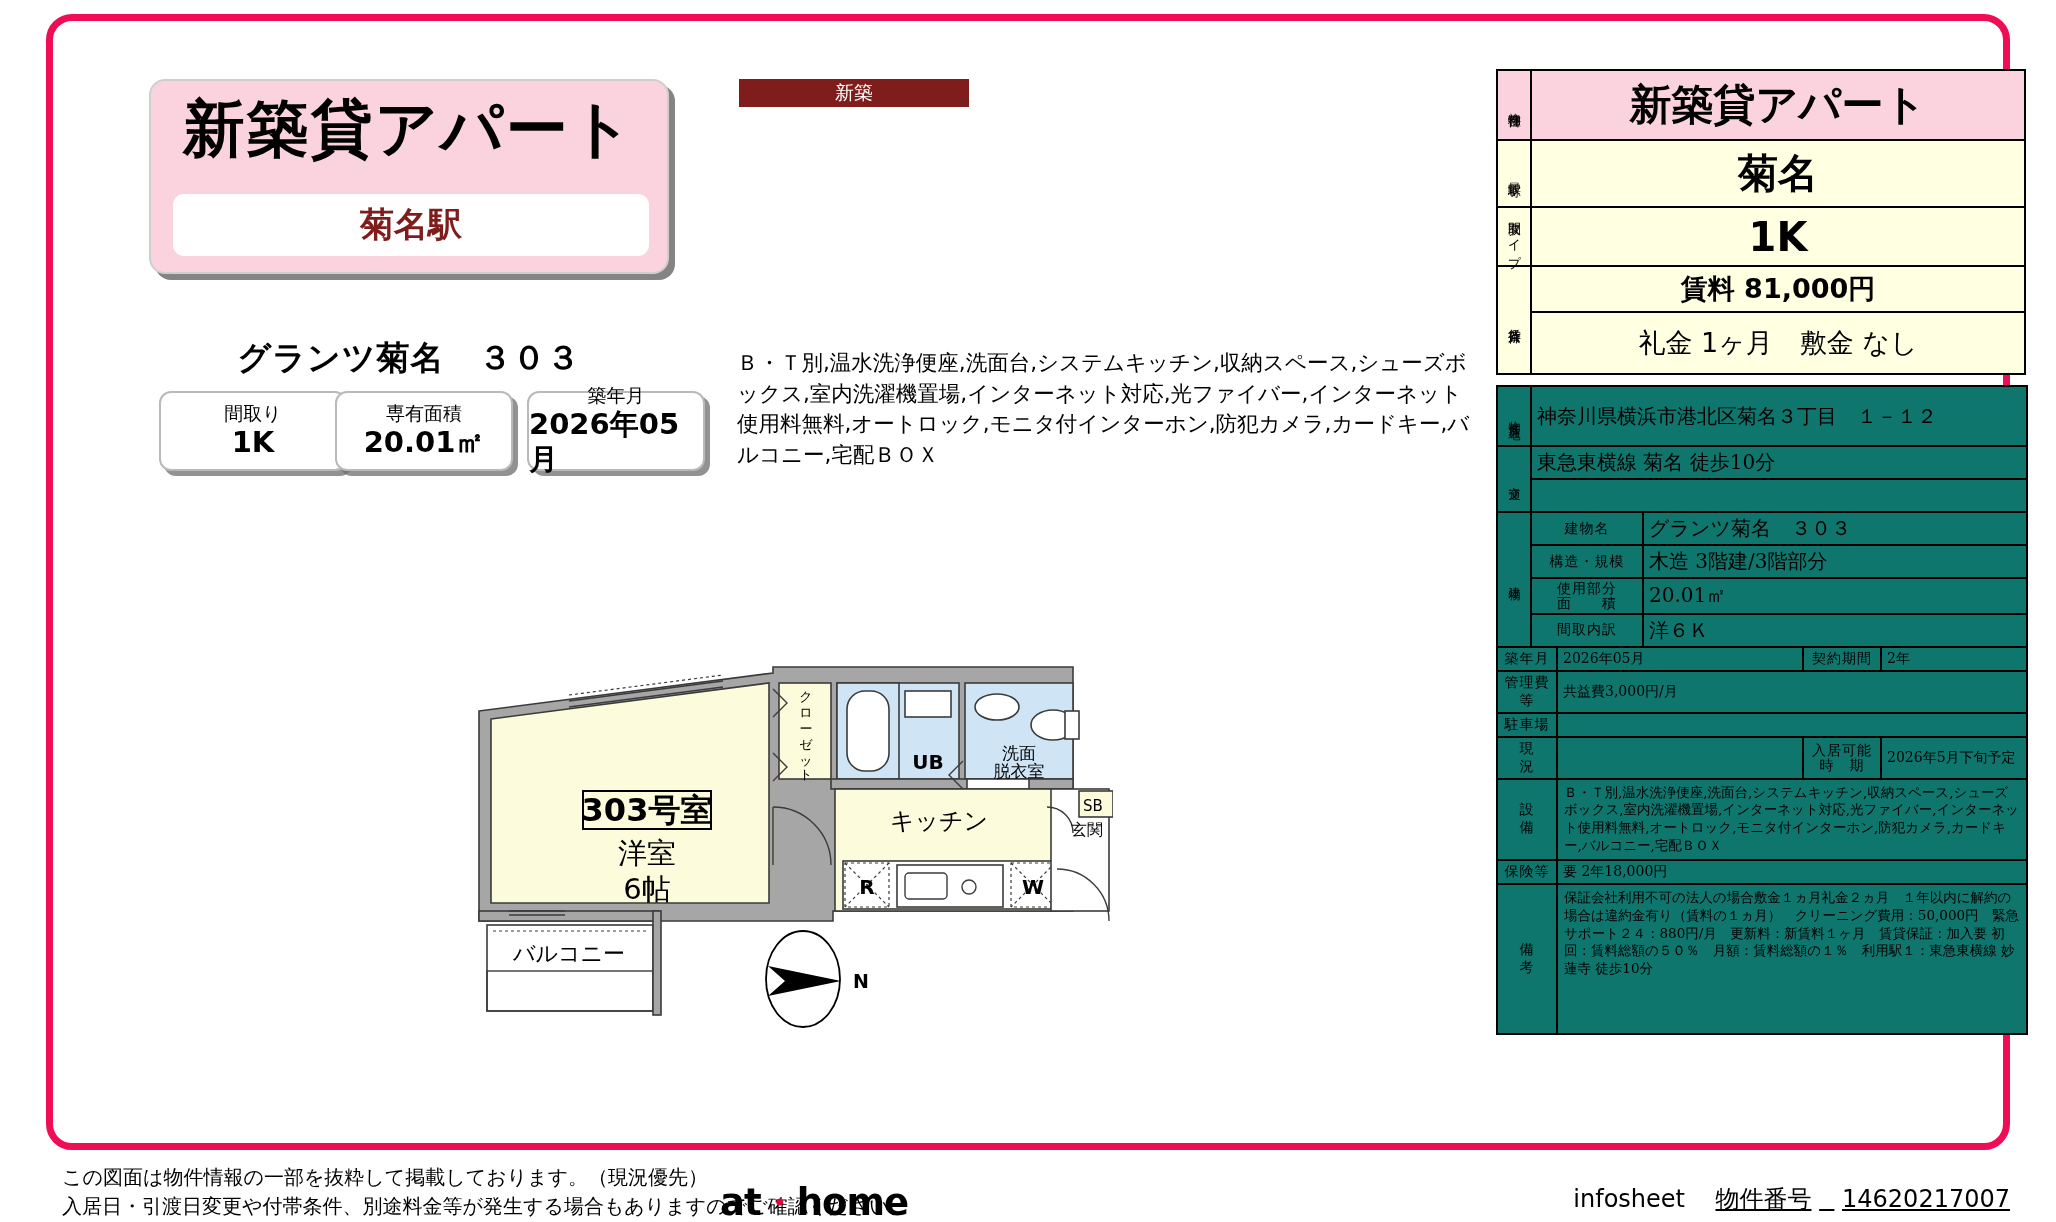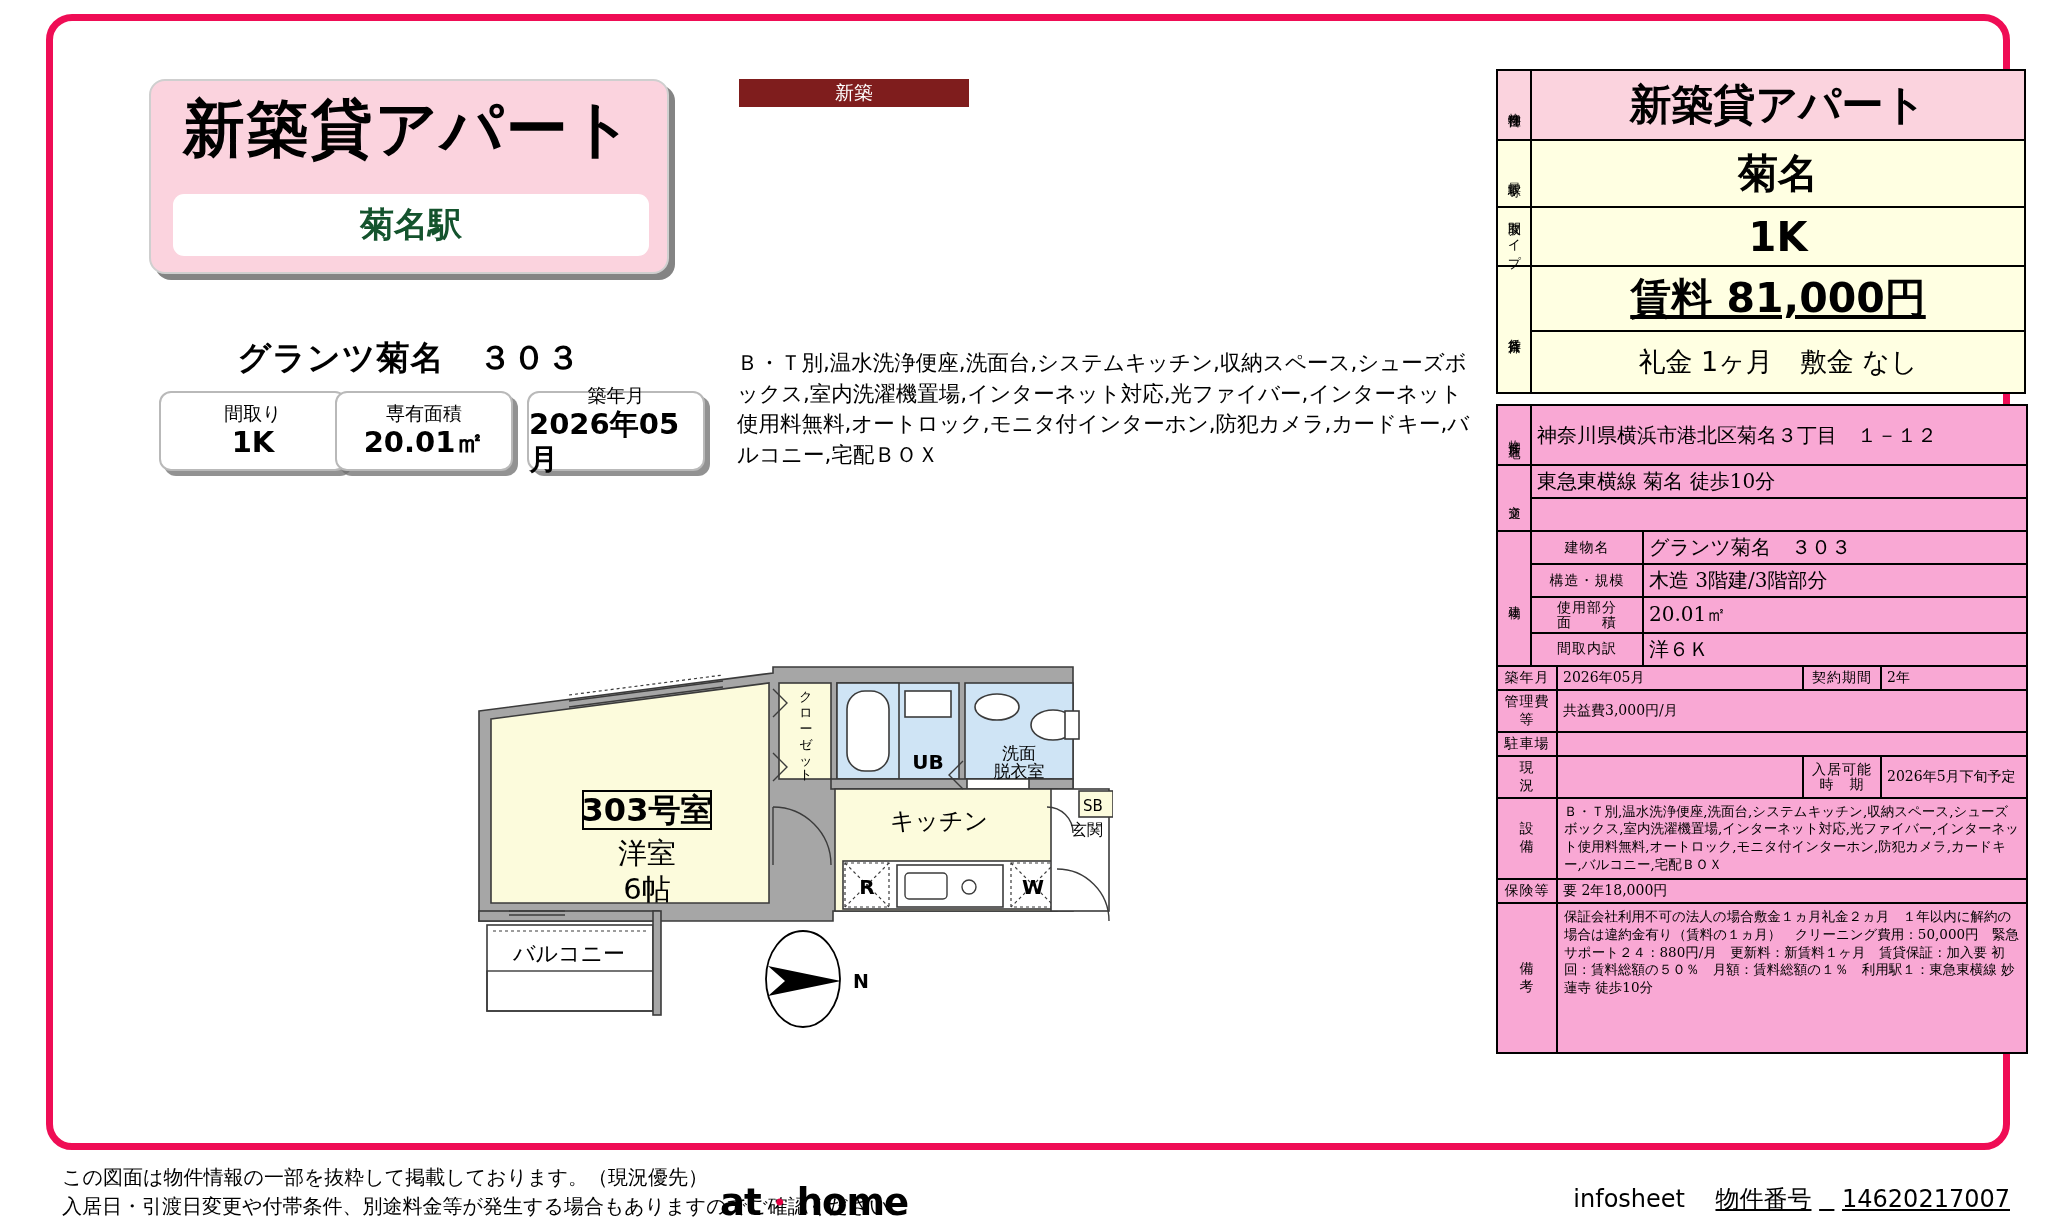--- a/index.html
+++ b/index.html
@@ -36,21 +36,21 @@
     text-align:center;
     font-size:62px; font-weight:700; letter-spacing:2px;
     color:#000;
     font-family:"DejaVu Sans","Liberation Sans",sans-serif;
   }
   #station-pill {
     position:absolute; left:22px; bottom:16px;
     width:476px; height:62px;
     background:#ffffff; border-radius:11px;
     display:flex; align-items:center; justify-content:center;
-    font-size:34px; font-weight:700; color:#14532d;
+    font-size:34px; font-weight:700; color:#7f1d1d;
     font-family:"DejaVu Sans","Liberation Sans",sans-serif;
   }
   #bldg-name {
     position:absolute; left:96px; top:315px; width:520px;
     text-align:center; font-size:33px; font-weight:700; color:#000;
     font-family:"DejaVu Serif","Liberation Serif",serif;
     letter-spacing:1px;
   }
 
   .stat-box {
@@ -118,26 +118,26 @@
   }
   #head-table td.vlabel.pinkl { background:#fbd3de; }
   #head-table td.val {
     background:#ffffe2; text-align:center; color:#000;
     font-family:"DejaVu Sans","Liberation Sans",sans-serif;
   }
   #head-table td.val.pink { background:#fbd3de; }
   .h-type  { font-size:42px; font-weight:700; padding:6px 0; }
   .h-sta   { font-size:40px; font-weight:700; padding:5px 0; }
   .h-plan  { font-size:40px; font-weight:700; padding:5px 0; }
-  .h-rent  { font-size:41px; font-weight:700; padding:4px 0;text-decoration:underline; }
+  .h-rent  { font-size:27px; font-weight:700; padding:4px 0; }
   .h-cond  { font-size:27px; padding:12px 0; }
 
   
   #det-table td {
-    background:#f9a8d4; color:#000; padding:2px 5px;
+    background:#0f766e; color:#000; padding:2px 5px;
     font-family:"DejaVu Serif","Liberation Serif",serif;
   }
   #det-table td.vlab {
     text-align:center; font-size:12px;
     writing-mode:vertical-rl; text-orientation:upright;
     letter-spacing:2px;
     font-family:"DejaVu Sans","Liberation Sans",sans-serif;
   }
   #det-table td.hlab {
     text-align:center; font-size:14px; letter-spacing:1px;

